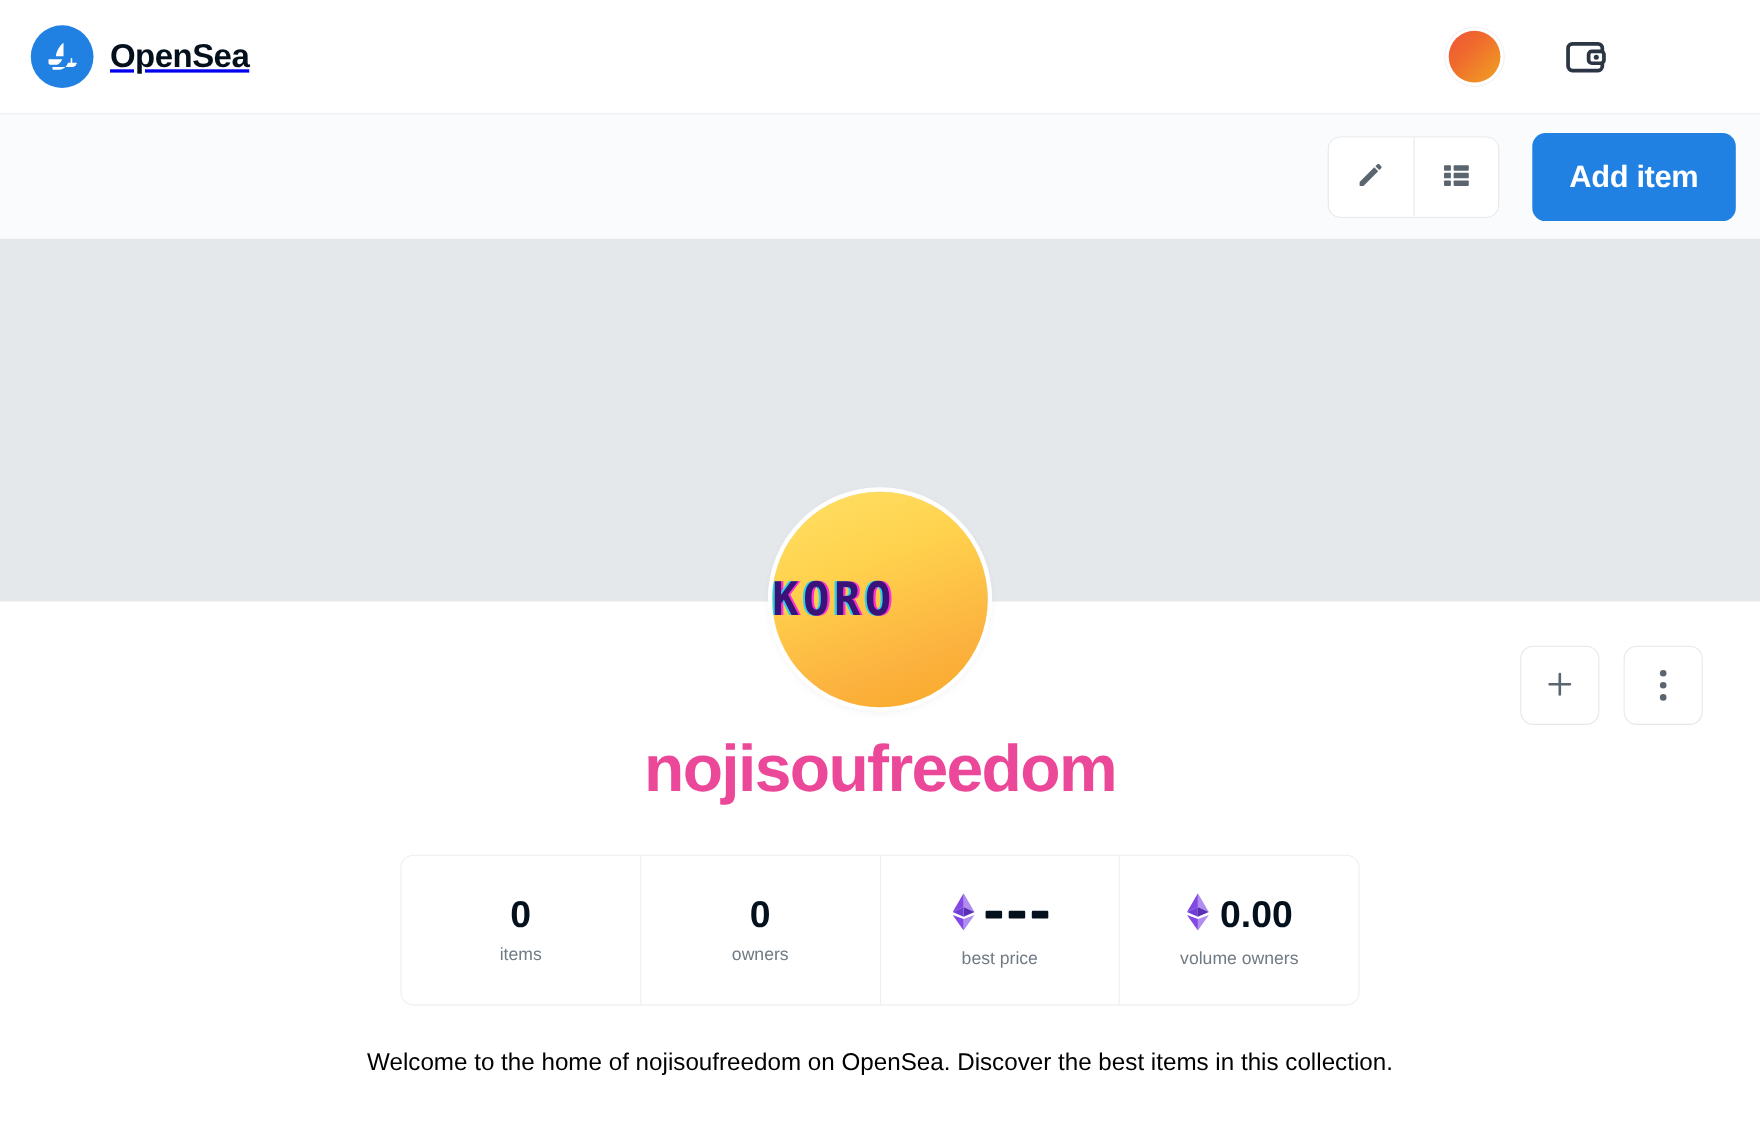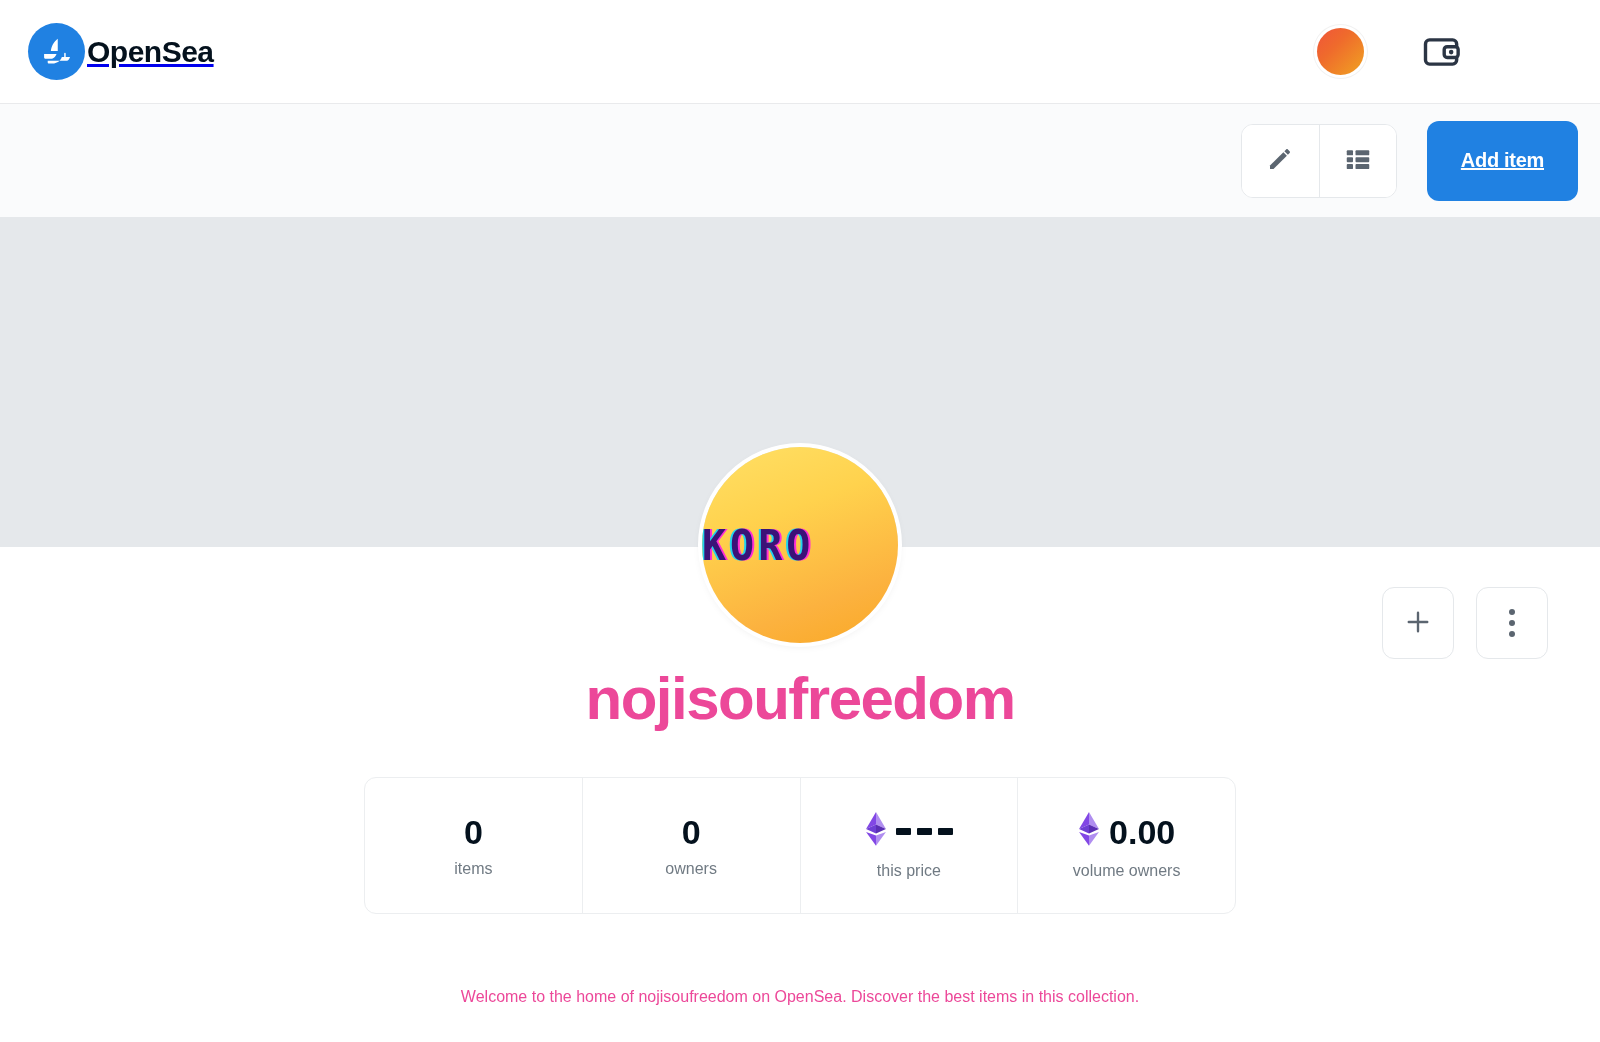--- a/index.html
+++ b/index.html
@@ -19,21 +19,21 @@
     border-bottom: 1px solid #e9eaec;
     display: flex;
     align-items: center;
     padding: 0 28px;
     position: relative;
     z-index: 10;
   }
   .brand {
     display: flex;
     align-items: center;
-    gap: 2px;
+    gap: 15px;
     flex: 0 0 auto;
   }
   .logo-circle {
     width: 57px;
     height: 57px;
     border-radius: 50%;
     background: #2081e2;
     display: flex;
     align-items: center;
     justify-content: center;
@@ -127,26 +127,25 @@
     justify-content: center;
   }
   .btn-group > button + button { border-left: 1px solid #e5e8eb; }
   .add-item-btn {
     background: #2081e2;
     color: #fff;
     border: none;
     border-radius: 12px;
     height: 80px;
     padding: 0 34px;
-    font-size: 20px;
+    font-size: 28px;
     font-weight: 700;
     font-family: "Liberation Sans", sans-serif;
     cursor: pointer;
     letter-spacing: -0.3px;
-    text-decoration: underline;
   }
 
   
   .banner {
     height: 330px;
     background: #e5e8eb;
     width: 100%;
   }
 
   
@@ -234,23 +233,23 @@
     display: flex;
     align-items: center;
     gap: 9px;
     line-height: 1;
   }
   .stat-label { font-size: 16px; color: #707a83; line-height: 1; }
   .dashes { display: flex; gap: 6px; align-items: center; }
   .dashes i { display: block; width: 15px; height: 7px; background: #04111d; border-radius: 1px; }
 
   .description {
-    margin-top: 72px;
-    font-size: 16px;
-    color: #ec4899;
+    margin-top: 37px;
+    font-size: 22px;
+    color: #000000;
     line-height: 1.4;
   }
 </style>
 </head>
 <body>
 
 <div class="header">
   <a class="brand" href="#">
     <span class="logo-circle">
       <svg width="36" height="36" viewBox="0 0 24 24" aria-hidden="true">
@@ -351,21 +350,21 @@
             <path d="M8 16.4L15.6 13 8 9.6z" fill="#5b2fb5"></path>
             <path d="M0.4 13L8 16.4 8 9.6z" fill="#6f3fd4"></path>
           </svg>
         </span>
         <span class="dashes">
           <i></i>
           <i></i>
           <i></i>
         </span>
       </div>
-      <div class="stat-label">this price</div>
+      <div class="stat-label">best price</div>
     </div>
     <div class="stat-cell">
       <div class="stat-value">
         <span>
           <svg width="22" height="34" viewBox="0 0 16 26" aria-hidden="true">
             <path d="M8 0L8 9.6 15.6 13z" fill="#b08ef0"></path>
             <path d="M8 0L0.4 13 8 9.6z" fill="#8247e5"></path>
             <path d="M8 17.9L8 25.9 15.6 15.2z" fill="#b08ef0"></path>
             <path d="M8 25.9L8 17.9 0.4 15.2z" fill="#8247e5"></path>
             <path d="M8 16.4L15.6 13 8 9.6z" fill="#5b2fb5"></path>

